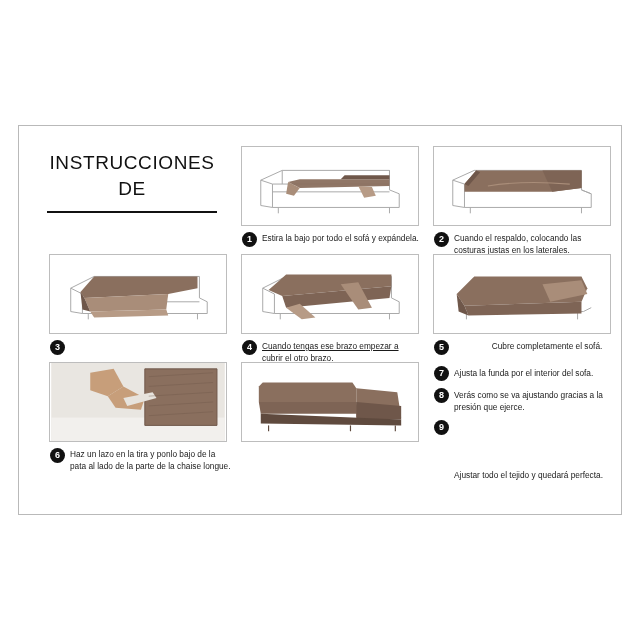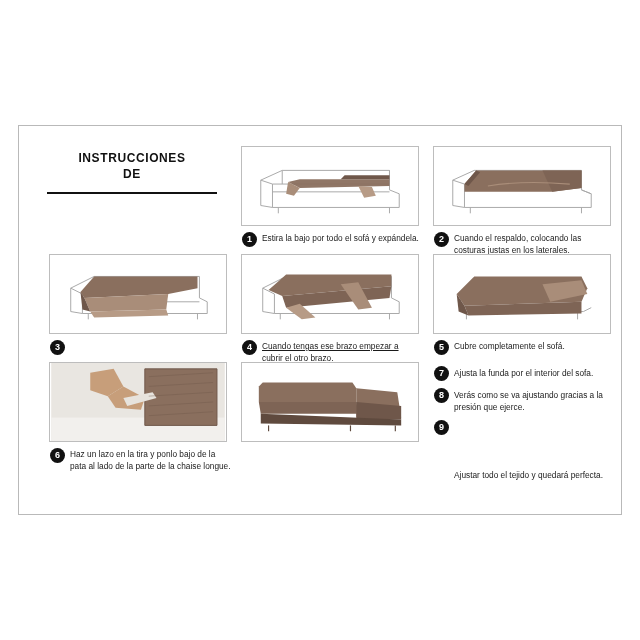--- a/index.html
+++ b/index.html
@@ -35,22 +35,22 @@
 
   
   .title-block {
     position: absolute;
     left: 8px;
     top: 14px;
     width: 190px;
     text-align: center;
   }
   .title-line {
-    font-size: 12px;
-    font-weight: bold;
+    font-size: 19px;
+    font-weight: normal;
     letter-spacing: 0.6px;
     color: #111111;
     line-height: 1.35;
   }
   .title-rule {
     margin: 10px auto 0 auto;
     width: 170px;
     height: 2px;
     background: #111111;
   }
@@ -181,21 +181,21 @@
           <path d="M32 58 L32 66"></path>
           <path d="M146 58 L146 66"></path>
         </g>
         <path d="M22 40 L40 22 L150 22 L156 34 L150 48 L30 52 Z" fill="#8a6f5e"></path>
         <path d="M30 52 L150 48 L150 60 L34 62 Z" fill="#7e6455"></path>
         <path d="M110 30 L150 26 L156 40 L118 48 Z" fill="#a98d79"></path>
         <path d="M22 40 L30 52 L34 62 L24 58 Z" fill="#6f574a"></path>
       </svg>
     </div>
     <div class="num" style="left:405px; top:204px;">5</div>
-    <div class="cap" style="left:425px; top:204px; width:158px;">Cubre completamente el sofá.</div>
+    <div class="cap" style="left:439px; top:204px; width:158px;text-align:center;">Cubre completamente el sofá.</div>
 
     <div class="panel" style="left:20px; top:226px; width:178px; height:80px;">
       <svg class="ill" viewBox="0 0 178 80">
         <rect x="0" y="0" width="178" height="80" fill="#e9e6e1"></rect>
         <rect x="0" y="56" width="178" height="24" fill="#f2f0ed"></rect>
         <path d="M96 6 L170 6 L170 64 L96 64 Z" fill="#8a6f5e"></path>
         <path d="M96 6 L170 6 L170 64 L96 64 Z" fill="none" stroke="#6f574a" stroke-width="1"></path>
         <g fill="#c79e7a">
           <path d="M40 10 L64 6 L74 24 L58 34 L40 28 Z"></path>
           <path d="M58 34 L74 24 L96 36 L92 48 L66 46 Z"></path>

